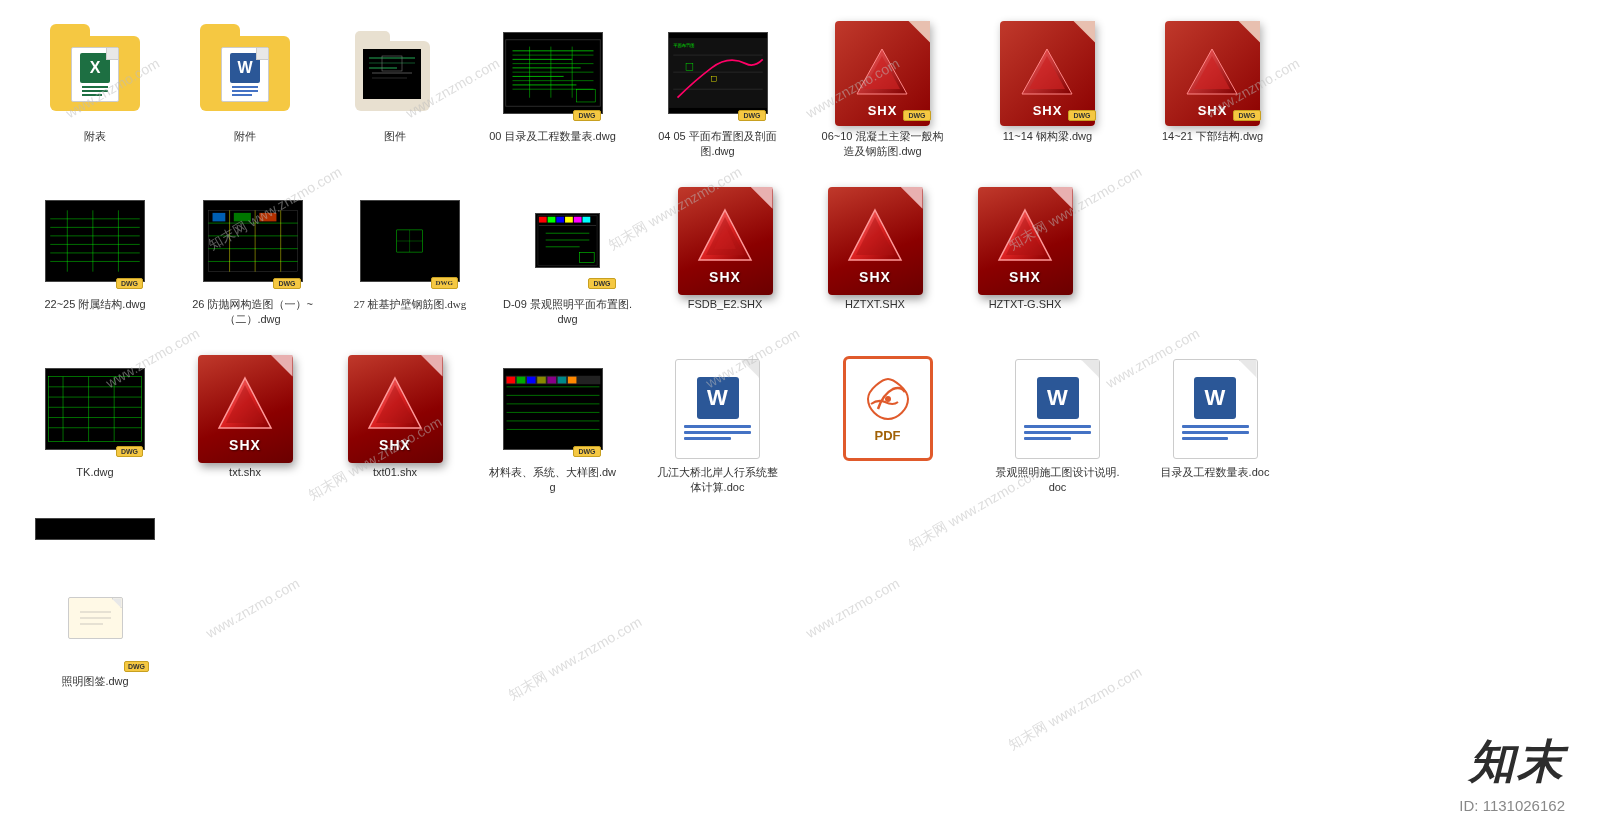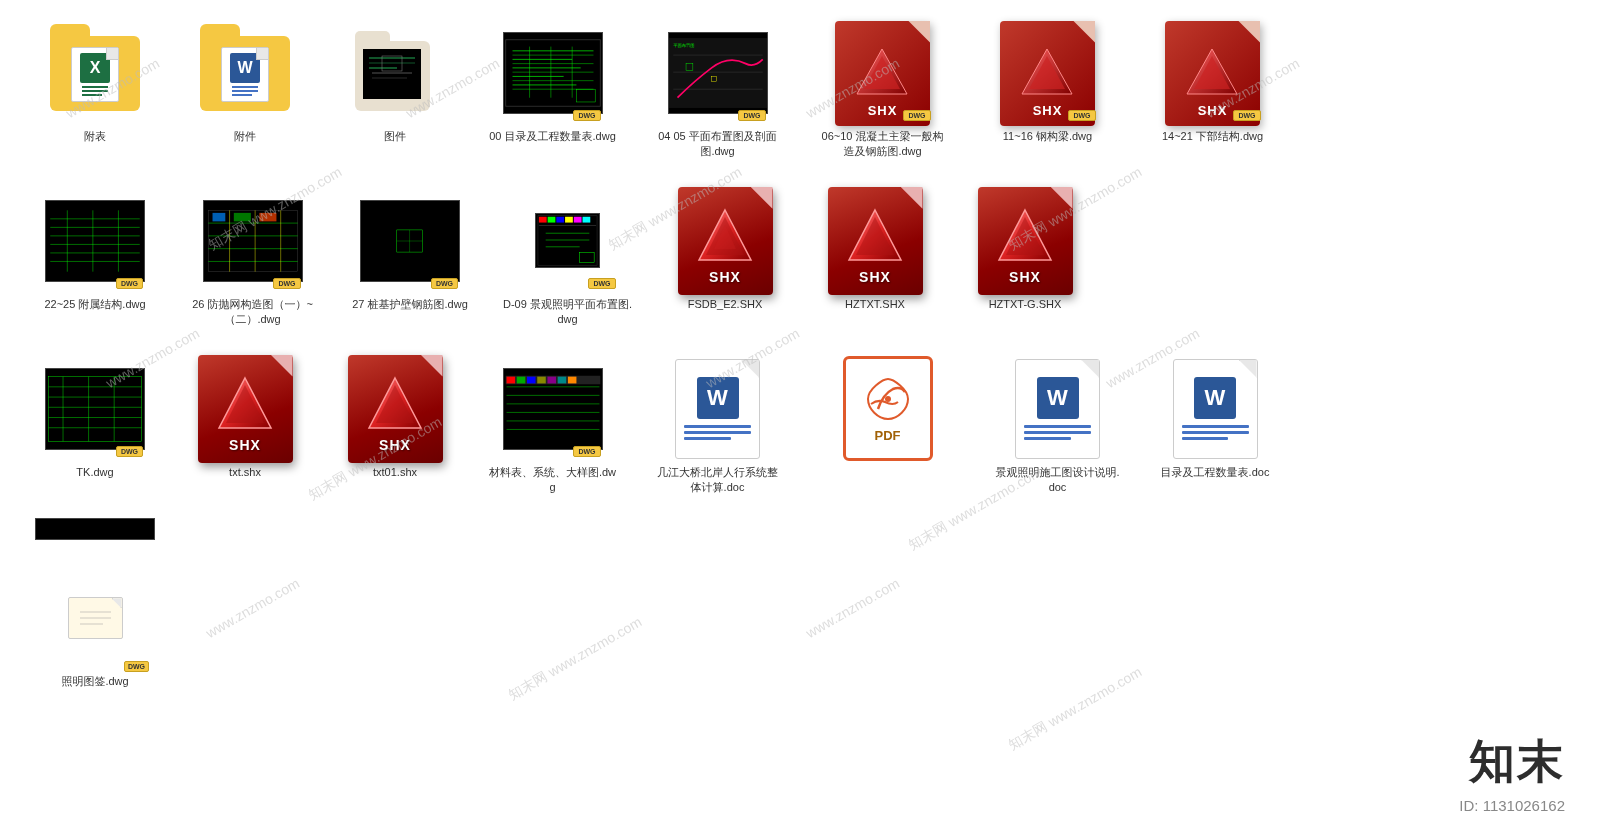--- a/index.html
+++ b/index.html
@@ -271,21 +271,21 @@
                   <stop offset="100%" style="stop-color:#800000"></stop>
                 </linearGradient>
               </defs>
               <polygon points="27,5 52,50 2,50" fill="url(#tri2)" stroke="#ff8888" stroke-width="1"></polygon>
               <polygon points="27,12 45,45 9,45" fill="#cc2222" opacity="0.7"></polygon>
             </svg>
             <span style="color:white;font-size:13px;font-weight:bold;letter-spacing:1px;">SHX</span>
           </div>
           <div style="position:absolute;bottom:2px;right:2px;background:#f5c842;border:1px solid #c8a020;border-radius:2px;padding:1px 4px;font-size:7px;font-weight:bold;color:#333;">DWG</div>
         </div>
-        <div class="file-label">11~16 钢构梁.dwg</div>
+        <div class="file-label">11~14 钢构梁.dwg</div>
       </div>
 
       <div class="file-item" style="width:155px;">
         <div class="file-icon-container" style="position:relative;">
           <div style="width:95px;height:105px;background:linear-gradient(135deg,#c0392b,#8b0000);border-radius:4px;display:flex;flex-direction:column;align-items:center;justify-content:flex-end;padding-bottom:8px;position:relative;box-shadow:2px 3px 8px rgba(0,0,0,0.3);">
             <div style="position:absolute;top:0;right:0;width:22px;height:22px;background:#e8c0b0;clip-path:polygon(0 0,100% 100%,100% 0);"></div>
             <svg width="55" height="55" viewBox="0 0 55 55" style="margin-bottom:4px;">
               <defs>
                 <linearGradient id="tri3" x1="0%" y1="0%" x2="100%" y2="100%">
                   <stop offset="0%" style="stop-color:#ff6060"></stop>
@@ -344,21 +344,21 @@
               <rect x="10" y="8" width="15" height="10" fill="#0088ff" opacity="0.7"></rect>
               <rect x="35" y="8" width="20" height="10" fill="#00aa00" opacity="0.7"></rect>
               <rect x="65" y="8" width="20" height="10" fill="#ff4400" opacity="0.7"></rect>
             </svg>
           </div>
           <div style="position:absolute;bottom:2px;right:2px;background:#f5c842;border:1px solid #c8a020;border-radius:2px;padding:1px 4px;font-size:7px;font-weight:bold;color:#333;">DWG</div>
         </div>
         <div class="file-label">26 防抛网构造图（一）~（二）.dwg</div>
       </div>
 
-      <div class="file-item" style="width:140px;">
+      <div class="file-item" style="width:140px;font-family:Liberation Serif, serif;">
         <div class="file-icon-container" style="position:relative;">
           <div class="black-thumb" style="width:115px;height:82px;">
             <svg width="115" height="82" viewBox="0 0 115 82">
               <rect width="115" height="82" fill="#000"></rect>
 
               <rect x="42" y="28" width="30" height="26" fill="none" stroke="#0f0" stroke-width="0.5"></rect>
               <line x1="42" y1="41" x2="72" y2="41" stroke="#0f0" stroke-width="0.3"></line>
               <line x1="57" y1="28" x2="57" y2="54" stroke="#0f0" stroke-width="0.3"></line>
             </svg>
           </div>
@@ -636,17 +636,17 @@
           </div>
           <div style="position:absolute;bottom:-4px;right:-4px;background:#f5c842;border:1px solid #c8a020;border-radius:2px;padding:1px 3px;font-size:7px;font-weight:bold;color:#333;">DWG</div>
         </div>
         <div class="file-label">照明图签.dwg</div>
       </div>
     </div>
 
   </div>
 
   <div style="position:absolute;bottom:25px;right:35px;text-align:right;z-index:2;">
-    <div style="font-size:46px;font-weight:bold;color:#2d2d2d;font-family:'Microsoft YaHei',serif;letter-spacing:2px;">知末</div>
+    <div style="font-size:46px;font-weight:bold;color:#2d2d2d;font-family:'Microsoft YaHei',serif;letter-spacing:2px;font-style:italic;">知末</div>
     <div style="font-size:15px;color:#888;margin-top:4px;">ID: 1131026162</div>
   </div>
 
 </div>
 
 </body></html>

